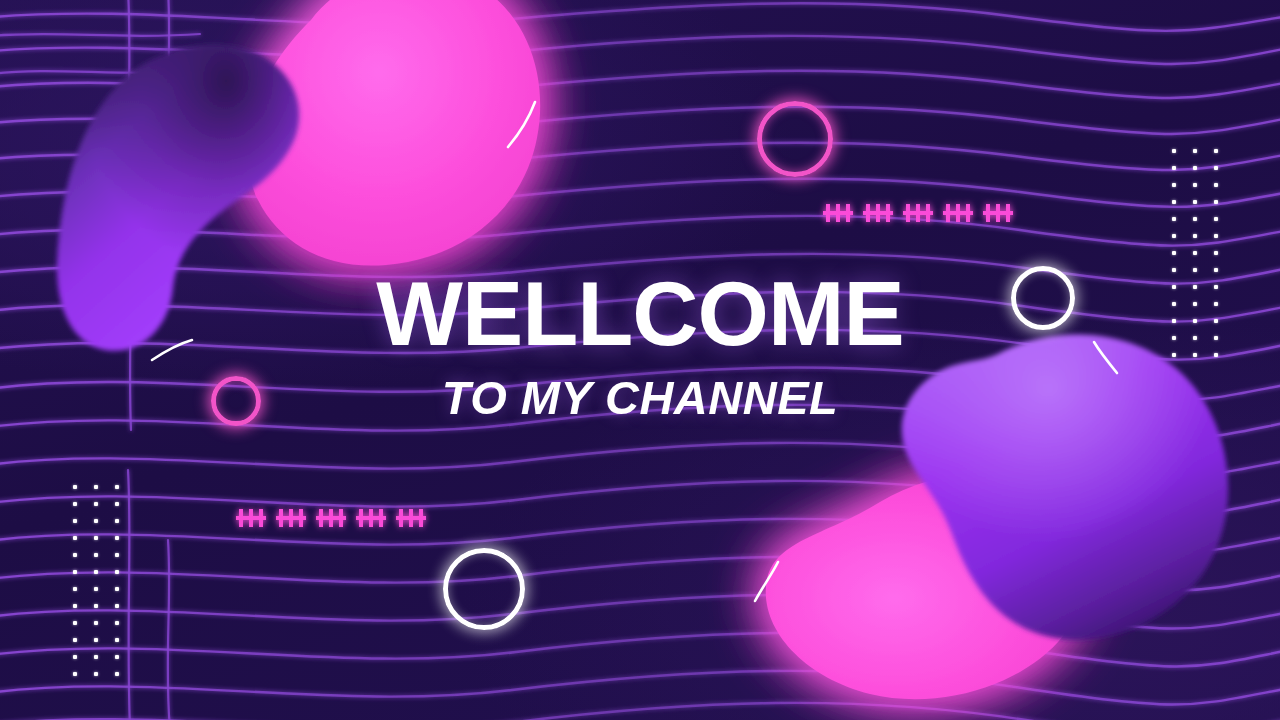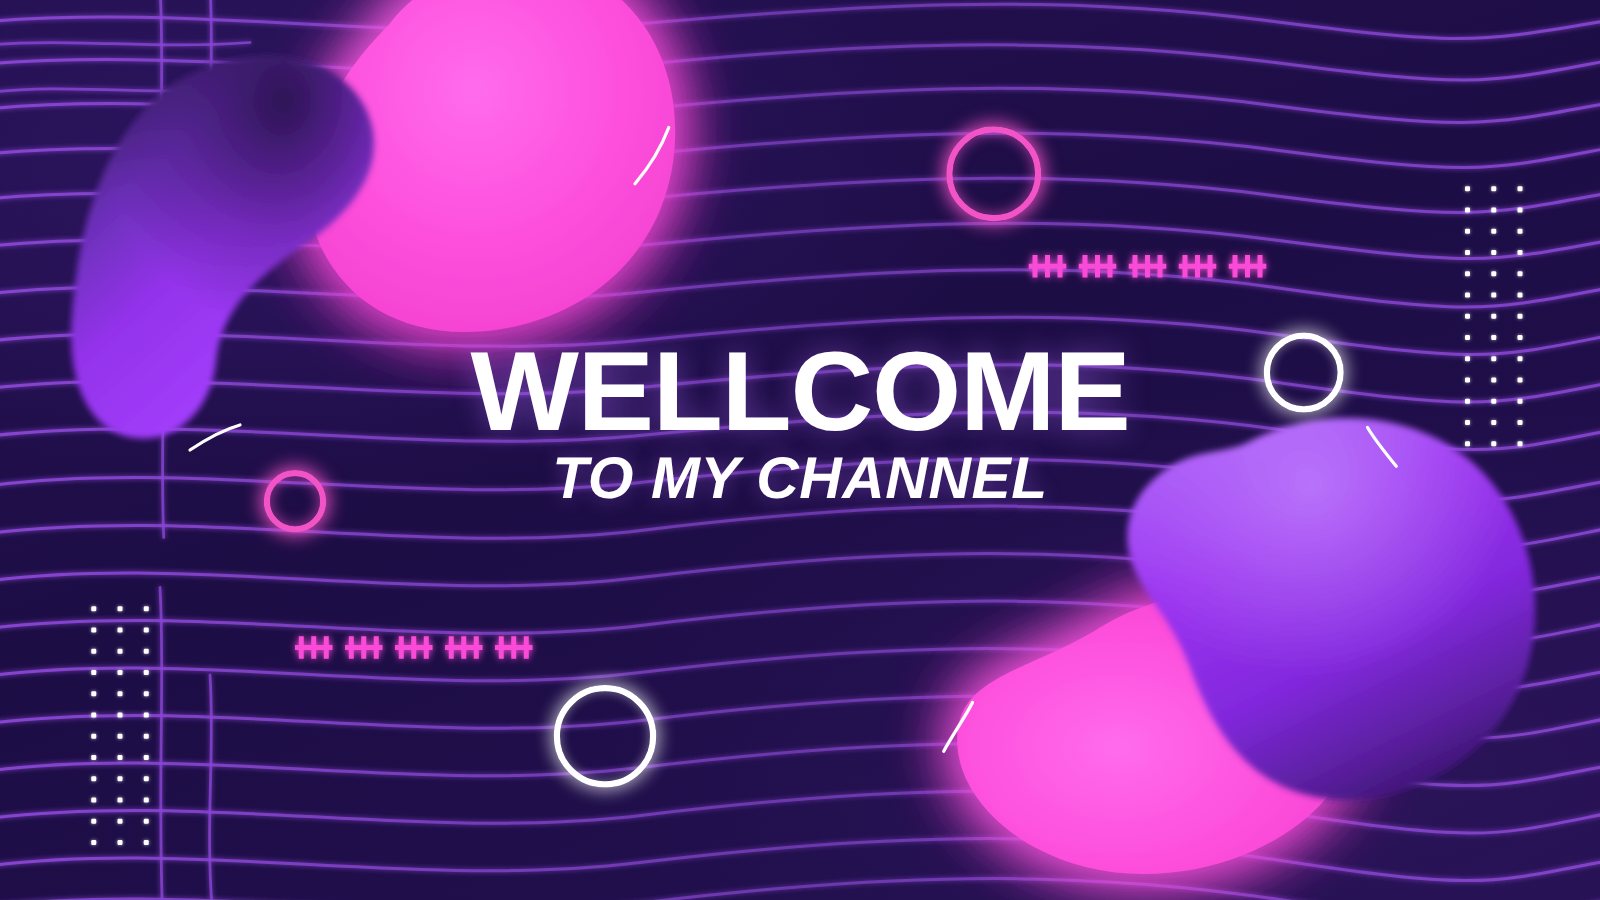--- a/index.html
+++ b/index.html
@@ -93,21 +93,21 @@
     font-family: "Liberation Sans", sans-serif;
     font-weight: bold;
     font-size: 90px;
     line-height: 0.95;
     letter-spacing: -1px;
     color: #ffffff;
     text-shadow: 0 0 22px rgba(180,110,255,.45);
     transform: scaleX(1.02);
   }
   .subtitle {
-    margin: 0 0 0 0;
+    margin: 16px 0 0 0;
     font-family: "Liberation Sans", sans-serif;
     font-weight: bold;
     font-style: italic;
     font-size: 47px;
     line-height: 1;
     letter-spacing: 0.5px;
     color: #ffffff;
     text-shadow: 0 0 16px rgba(180,110,255,.4);
   }
 </style>

